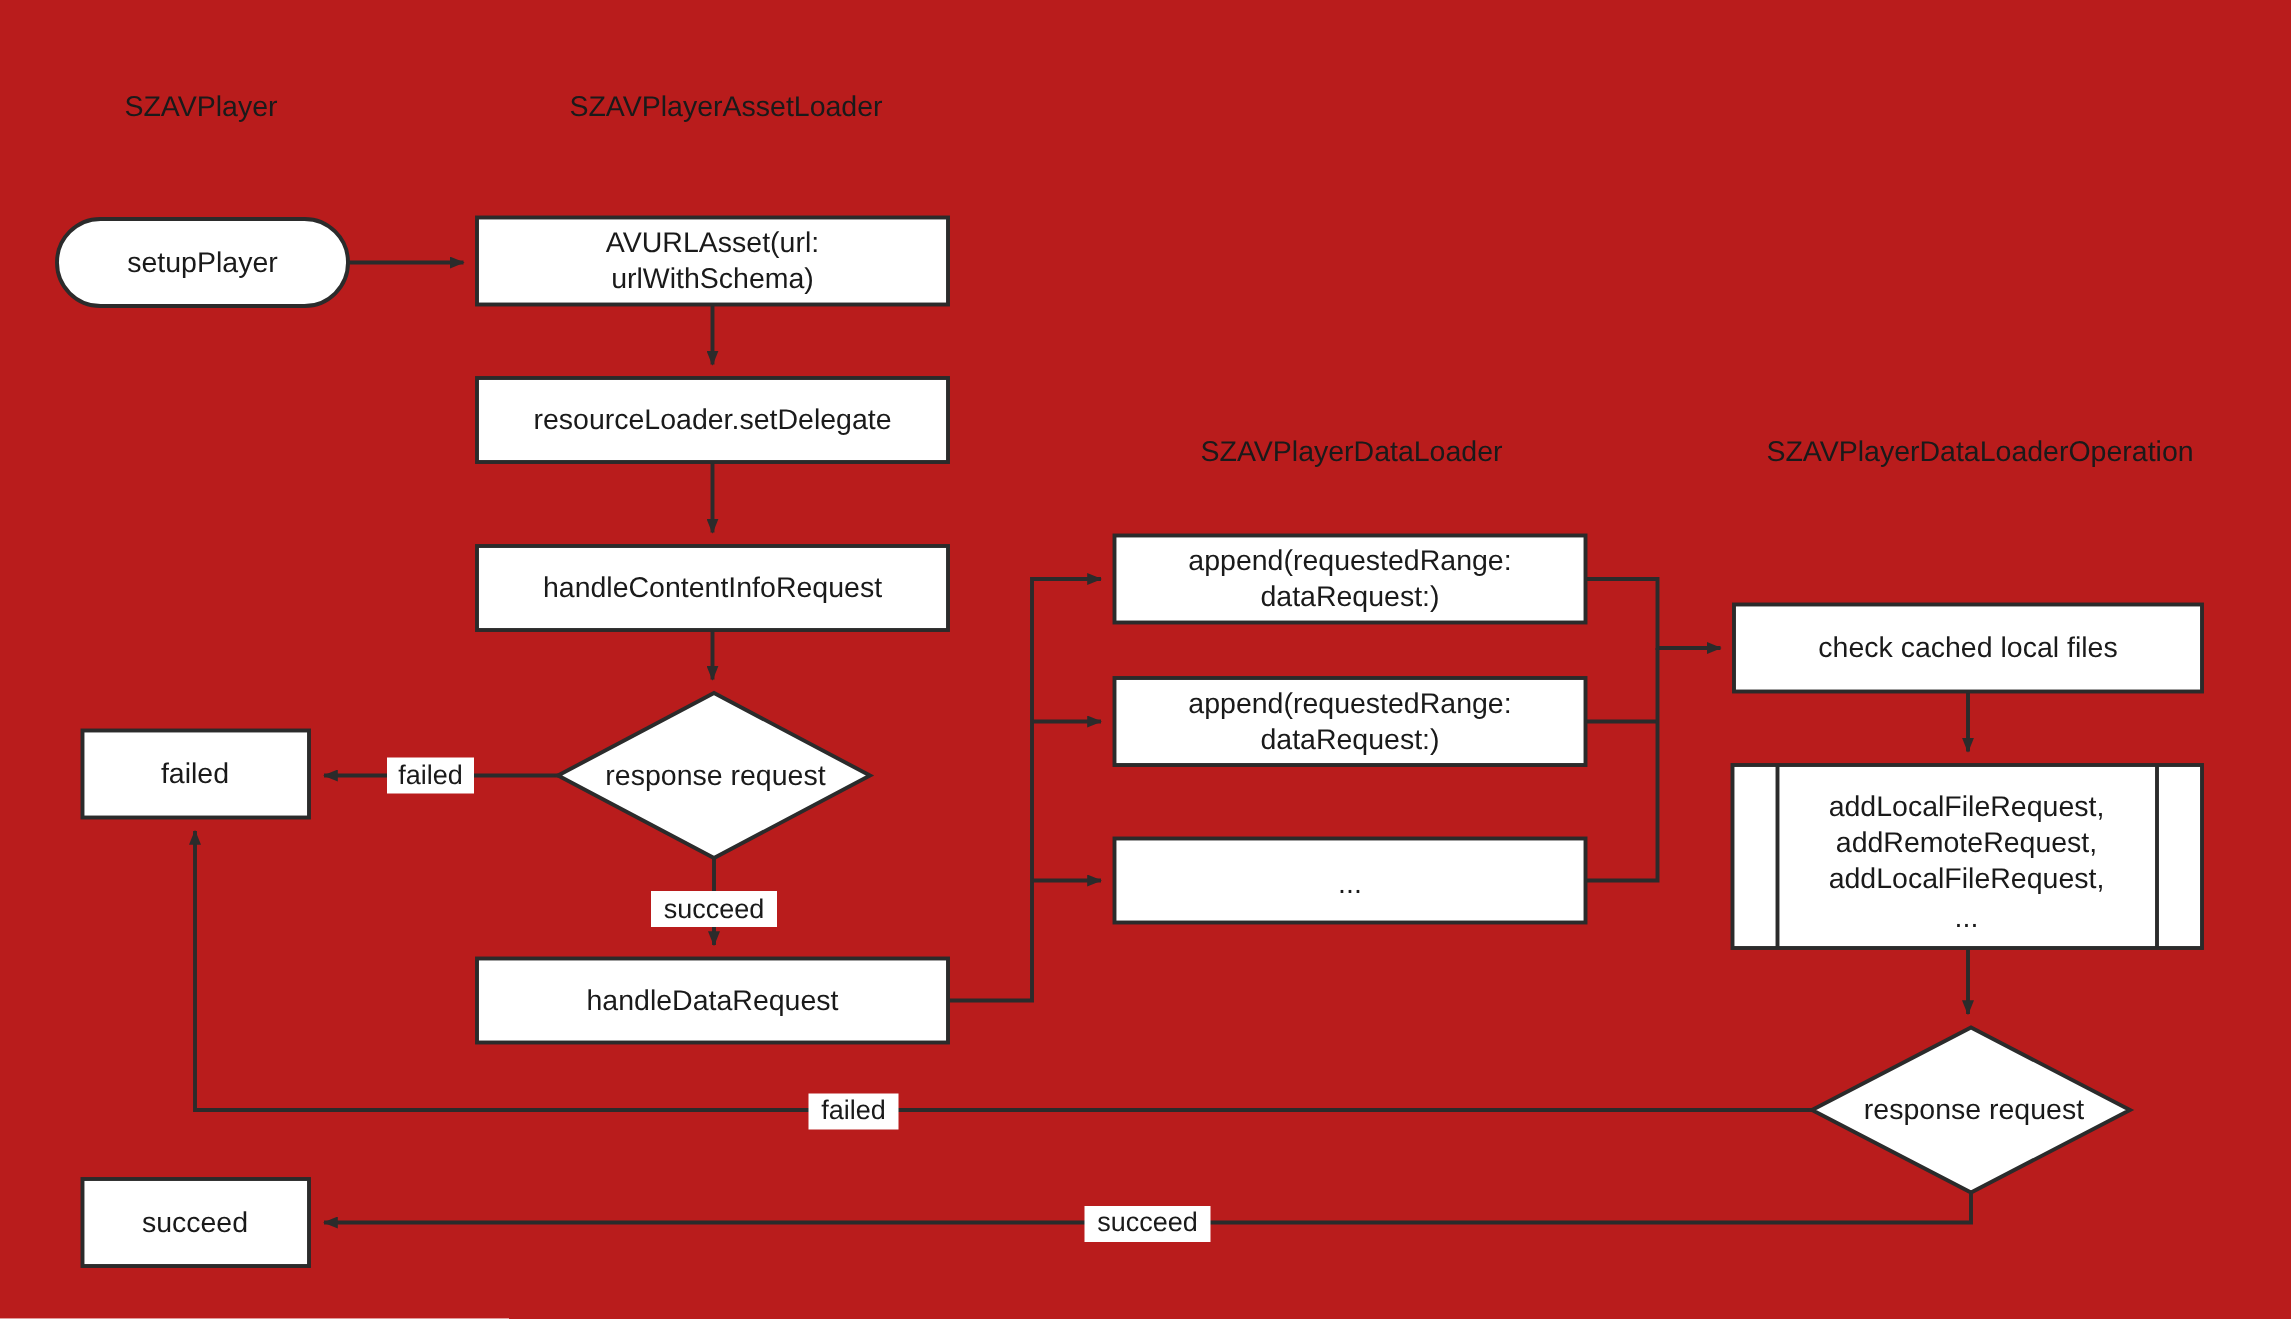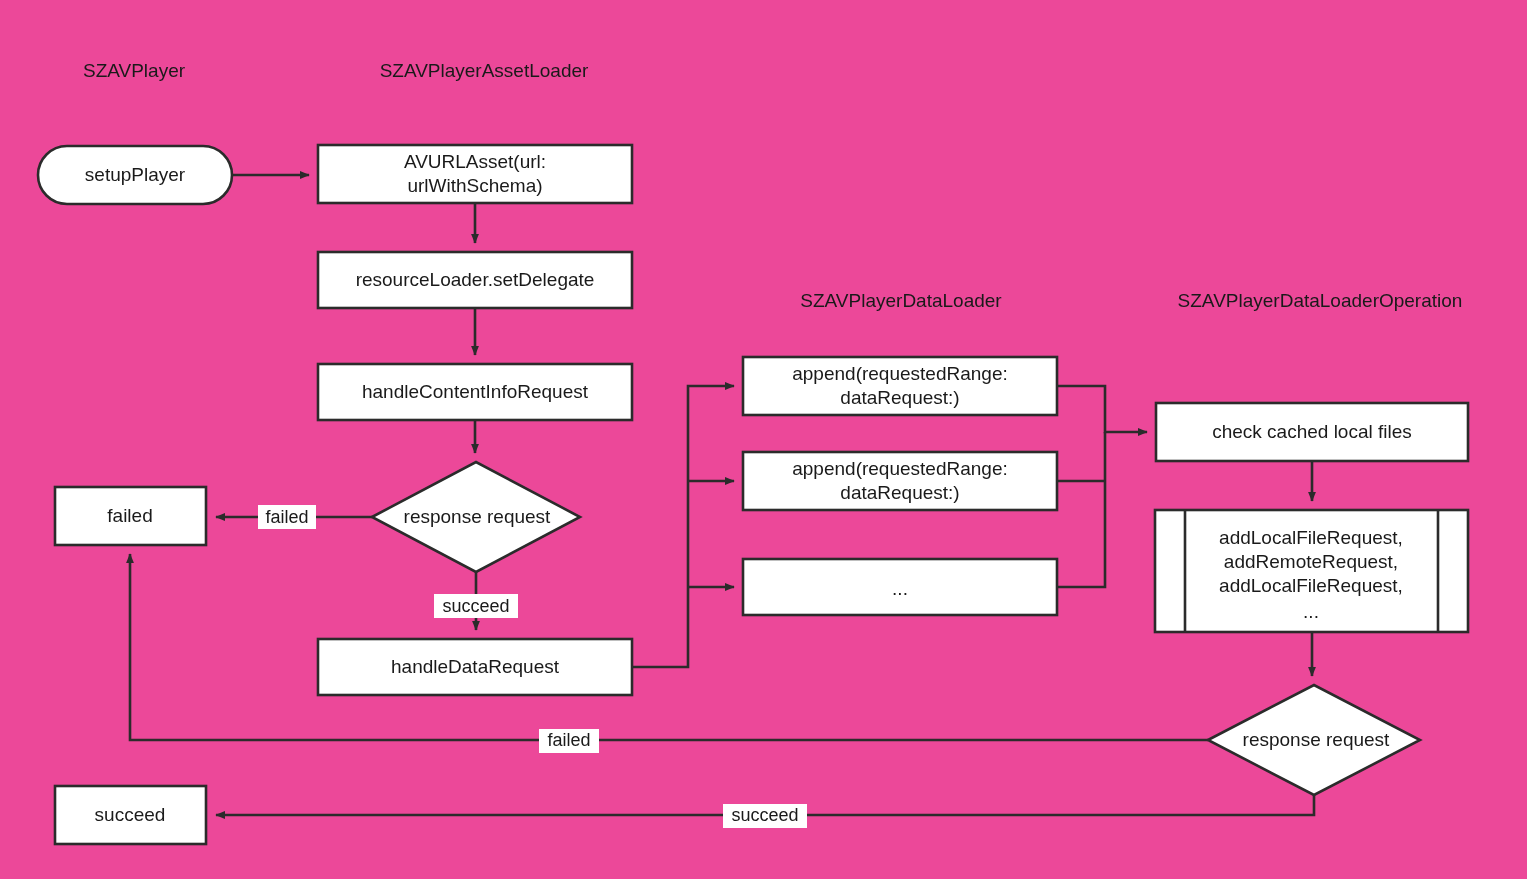--- a/index.html
+++ b/index.html
@@ -4,21 +4,21 @@
 <style>
   html, body {
     margin: 0;
     padding: 0;
     background: #ffffff;
   }
   #canvas {
     position: relative;
     width: 1527px;
     height: 879px;
-    background: #ec4899;
+    background: #b91c1c;
     font-family: "Liberation Sans", sans-serif;
     overflow: hidden;
   }
   svg#diagram {
     position: absolute;
     left: 0;
     top: 0;
     width: 1527px;
     height: 879px;
   }

